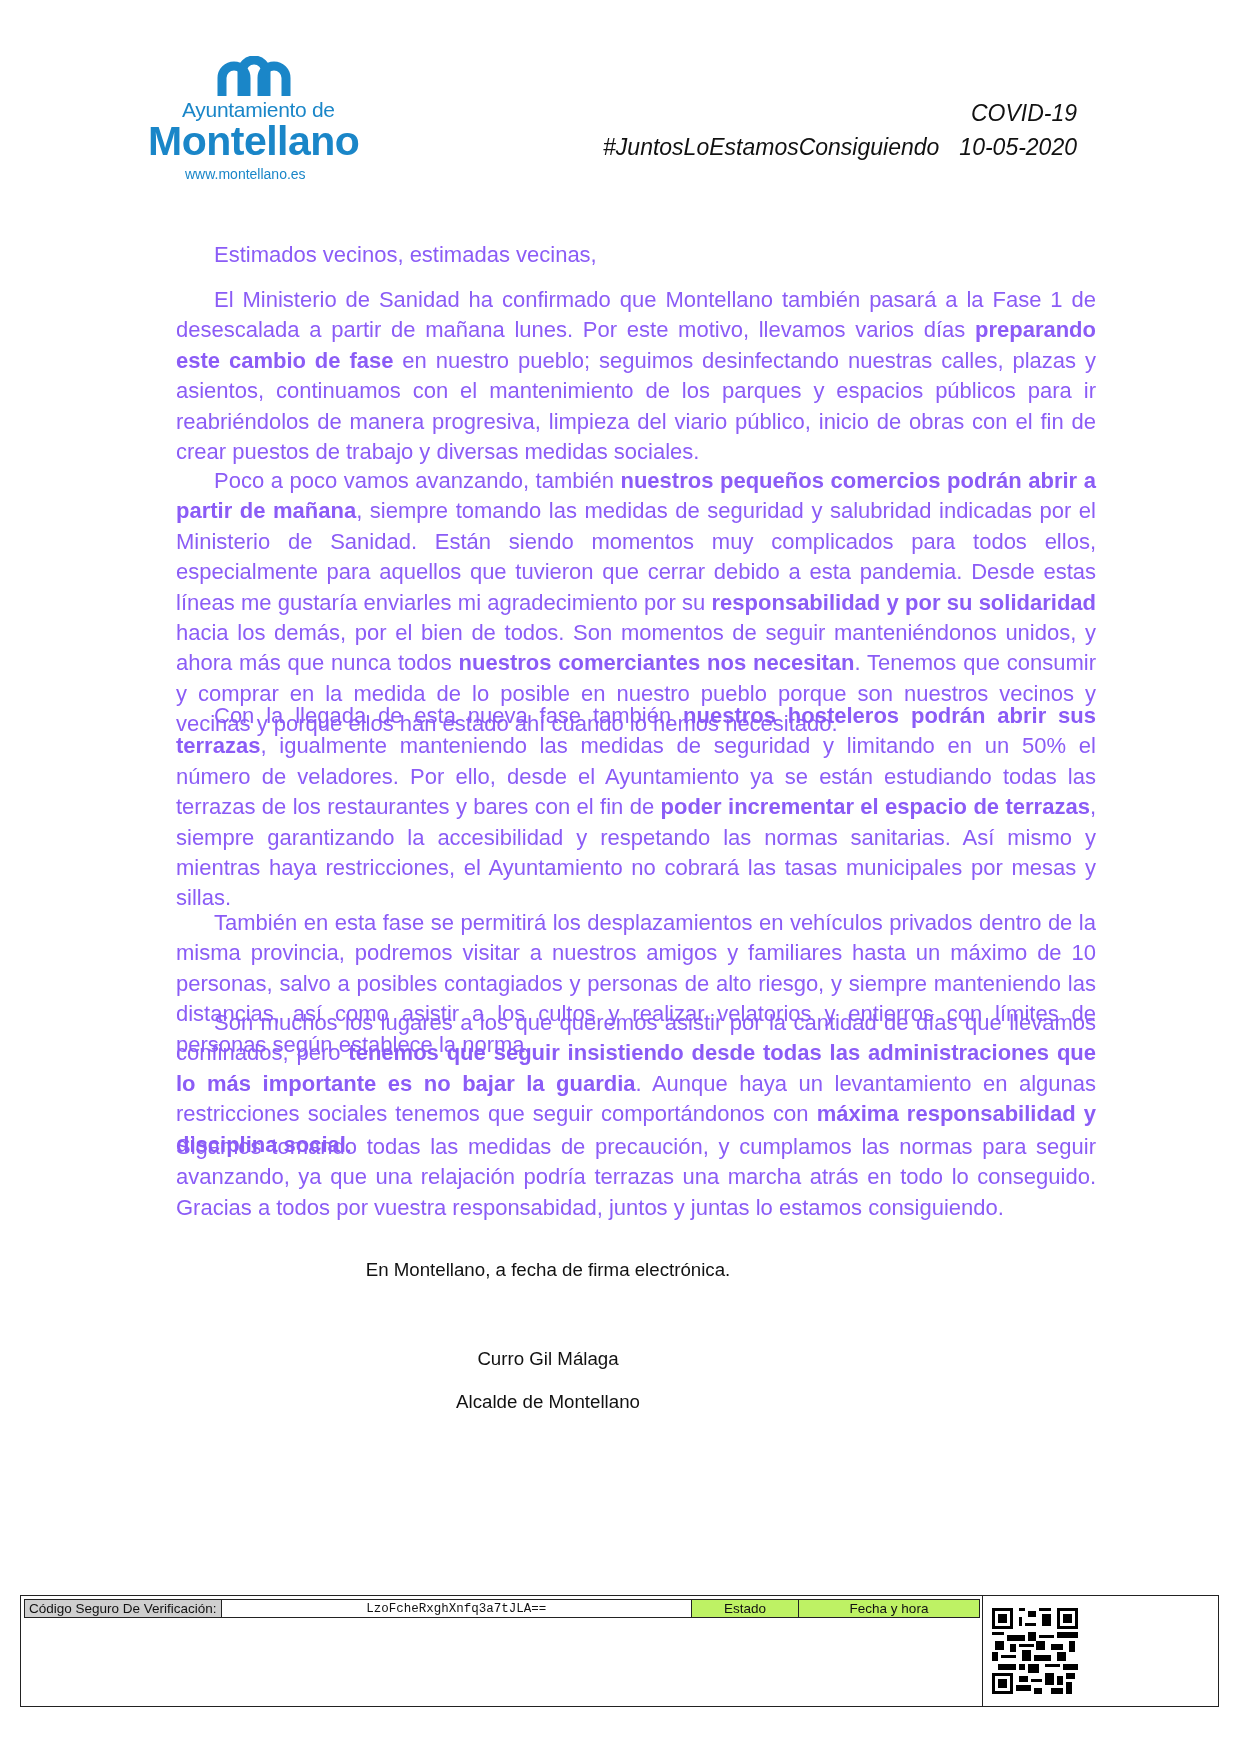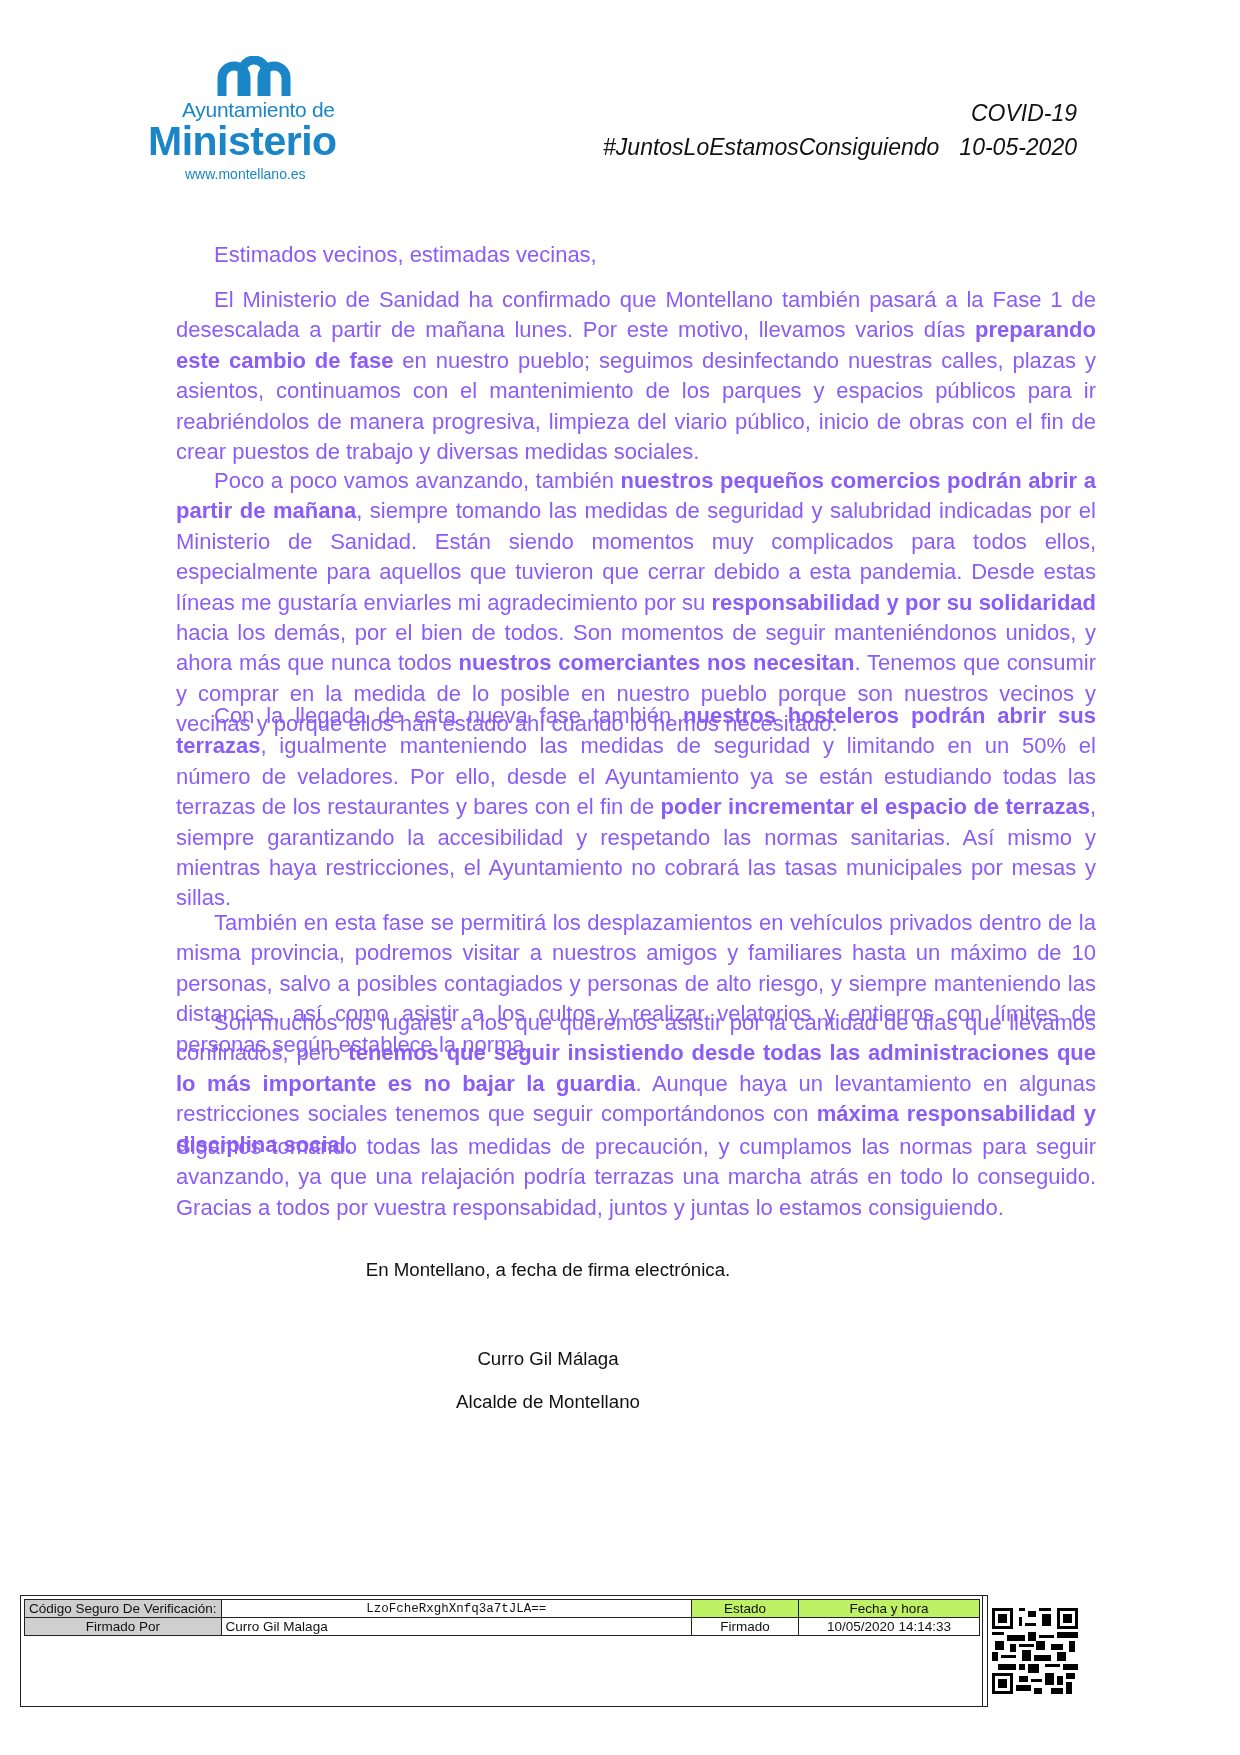--- a/index.html
+++ b/index.html
@@ -18,21 +18,21 @@
 
   
   .body-text { position: absolute; left: 176px; width: 920px; font-size: 22px; line-height: 30.4px; text-align: justify; color: #8b5cf6; font-family: "Liberation Sans", sans-serif; }
   .body-text p { margin: 0; }
   .indent { text-indent: 38px; }
   b { font-weight: bold; }
 
   .center-line { position: absolute; left: 0; width: 1096px; text-align: center; font-size: 18.7px; color: #111; }
 
   
-  .verif-box { position: absolute; left: 20px; top: 1595px; width: 968px; height: 112px; border: 1px solid #222; box-sizing: border-box; }
+  .verif-box { position: absolute; left: 20px; top: 1595px; width: 1199px; height: 112px; border: 1px solid #222; box-sizing: border-box; }
   .verif-table { position: absolute; left: 3px; top: 3px; width: 956px; border-collapse: collapse; font-size: 13.5px; }
   .verif-table td { border: 1px solid #222; height: 17px; padding: 0 4px; white-space: nowrap; }
   .verif-table td.lab { background: #cfcfcf; text-align: center; width: 182px; }
   .verif-table td.lab.left { text-align: left; }
   .verif-table td.mono { font-family: "Liberation Mono", monospace; font-size: 12.5px; text-align: center; }
   .verif-table td.c { text-align: center; }
   .verif-table td.hdr { background: #bef264; text-align: center; }
   .verif-table tr.tall td { height: 50px; vertical-align: top; padding-top: 2px; }
   .qr-cell { position: absolute; left: 961px; top: 0px; width: 1px; height: 110px; background: #222; }
   .qr { position: absolute; left: 971px; top: 12px; width: 86px; height: 86px; }
@@ -40,21 +40,21 @@
 </head>
 <body>
 
 <div class="logo">
   <svg width="76" height="40" viewBox="0 0 76 40">
     <path d="M6 40 V22 A12 12 0 0 1 30 22 V40" fill="none" stroke="#1a86c8" stroke-width="9"></path>
     <path d="M26 40 V16 A12 12 0 0 1 50 16 V40" fill="none" stroke="#1a86c8" stroke-width="9"></path>
     <path d="M46 40 V22 A12 12 0 0 1 70 22 V40" fill="none" stroke="#1a86c8" stroke-width="9"></path>
   </svg>
   <div class="l1">Ayuntamiento de</div>
-  <div class="l2">Ministerio</div>
+  <div class="l2">Montellano</div>
   <div class="l3">www.montellano.es</div>
 </div>
 
 <div class="header-right">
   <div>COVID-19</div>
   <div class="hash-line">
     <span>#JuntosLoEstamosConsiguiendo</span><span>10-05-2020</span>
   </div>
 </div>
 
@@ -87,26 +87,20 @@
 <div class="center-line" style="top:1391px;">Alcalde de Montellano</div>
 
 <div class="verif-box">
   <table class="verif-table">
     <tbody>
         <tr>
       <td class="lab left">Código Seguro De Verificación:</td>
       <td class="mono">LzoFcheRxghXnfq3a7tJLA==</td>
       <td class="hdr" style="width:98px;">Estado</td>
       <td class="hdr" style="width:172px;">Fecha y hora</td>
-    </tr>
-    <tr>
-      <td class="lab">Firmado Por</td>
-      <td>Curro Gil Malaga</td>
-      <td class="c">Firmado</td>
-      <td class="c">10/05/2020 14:14:33</td>
     </tr>
   </tbody>
     </table>
   <div class="qr-cell"></div>
   <svg class="qr" viewBox="0 0 29 29" shape-rendering="crispEdges">
     <rect width="29" height="29" fill="#fff"></rect>
     <g fill="#000">
       <rect x="0" y="0" width="7" height="7"></rect>
         <rect x="1" y="1" width="5" height="5" fill="#fff"></rect>
         <rect x="2" y="2" width="3" height="3"></rect>

